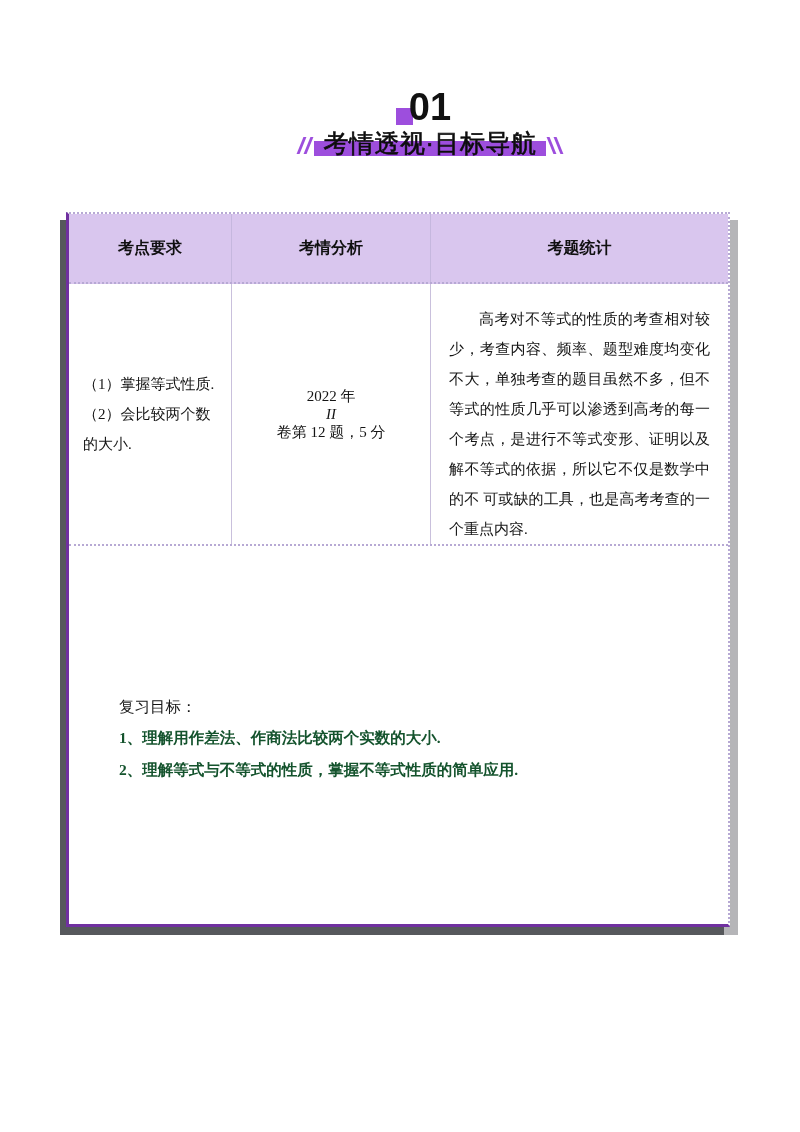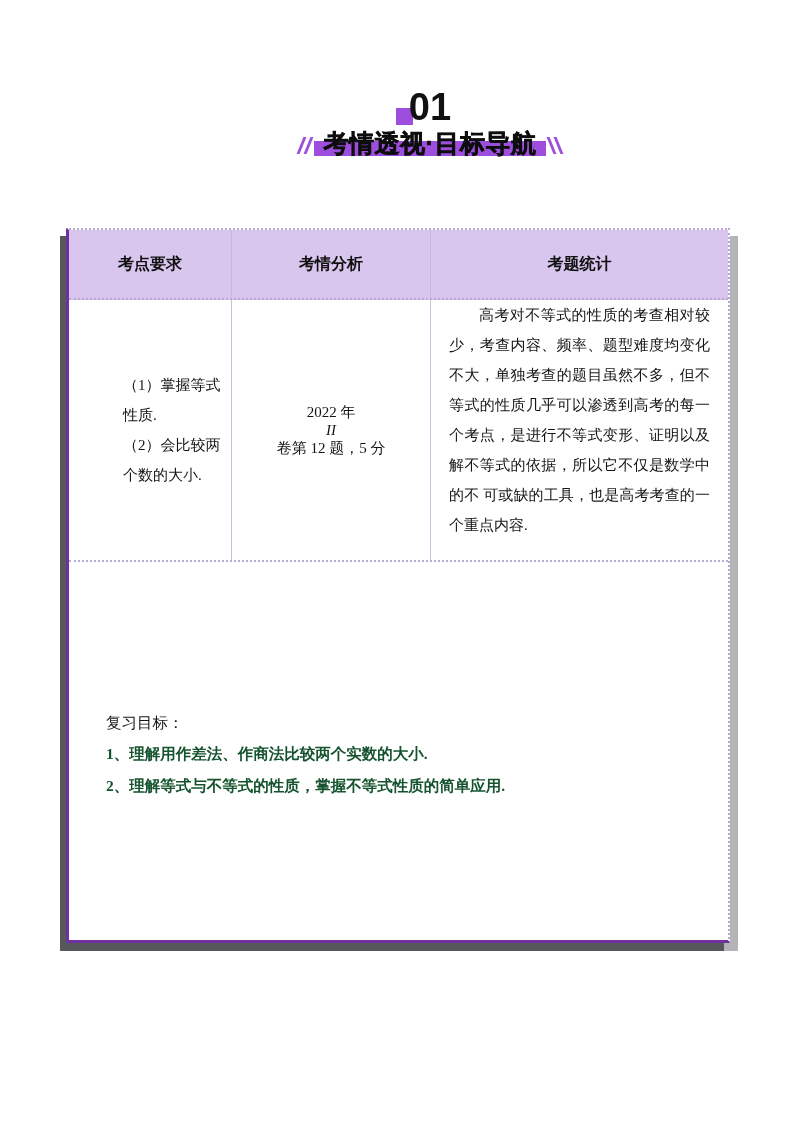--- a/index.html
+++ b/index.html
@@ -46,28 +46,28 @@
   .slashes-left .slash{transform:skewX(-22deg);}
   .slashes-right .slash{transform:skewX(22deg);}
   .title-wrap{position:relative;display:inline-block;padding:0 6px;}
   .title-bar{
     position:absolute;left:-4px;right:-4px;bottom:2px;height:15px;
     background:var(--accent);z-index:0;
   }
   .title-text{
     position:relative;z-index:1;
     font-family:"Liberation Sans", sans-serif;
-    font-weight:700;font-size:25px;line-height:30px;
+    font-weight:400;font-size:25px;line-height:30px;
     letter-spacing:0.5px;color:#0d0d0d;margin-top:32px;
     -webkit-text-stroke:0.6px #0d0d0d;
   }
 
   
   .main-box{
-    position:absolute;left:66px;top:228px;
+    position:absolute;left:66px;top:212px;
     width:664px;height:715px;
     background:#ffffff;
     border-left:3px solid var(--box-border);
     border-bottom:3px solid var(--box-border);
     border-top:2px dotted var(--inner-line);
     border-right:2px dotted var(--inner-line);
     box-shadow:-6px 8px 0 0 #56585c, 8px 8px 0 0 #b5b5b8;
     display:flex;flex-direction:column;
   }
   .thead{
@@ -84,40 +84,40 @@
   .tbody{
     display:grid;grid-template-columns:163px 199px 1fr;
     height:262px;
     border-bottom:2px dotted var(--inner-line);
   }
   .cell{border-right:1px solid #c9c0dc;}
   .cell:last-child{border-right:none;}
   .cell-req{
     display:flex;flex-direction:column;justify-content:center;
     padding:0 8px 0 14px;
-    font-size:15px;line-height:30px;margin-left:40px;
+    font-size:15px;line-height:30px;
   }
   .cell-stat{
     display:flex;align-items:center;justify-content:center;
     font-size:15px;white-space:nowrap;flex-direction:column;
   }
   .cell-stat .roman{font-style:italic;padding:0 2px;}
   .cell-analysis{
-    display:flex;align-items:flex-start;
+    display:flex;align-items:flex-end;
     padding:0 18px;
   }
   .cell-analysis p{
     font-size:15px;line-height:30px;
     text-align:justify;text-indent:2em;
   }
 
   
   .goals{
     flex:1;
-    padding:150px 40px 0 37px;
+    padding:150px 40px 0 50px;
   }
   .goals-label{font-size:15.5px;line-height:22px;margin-bottom:9px;}
   .goal-item{
     font-weight:700;font-size:15.5px;line-height:22px;
     margin-bottom:10px;color:#14532d;
   }
 </style>
 </head>
 <body>
 

